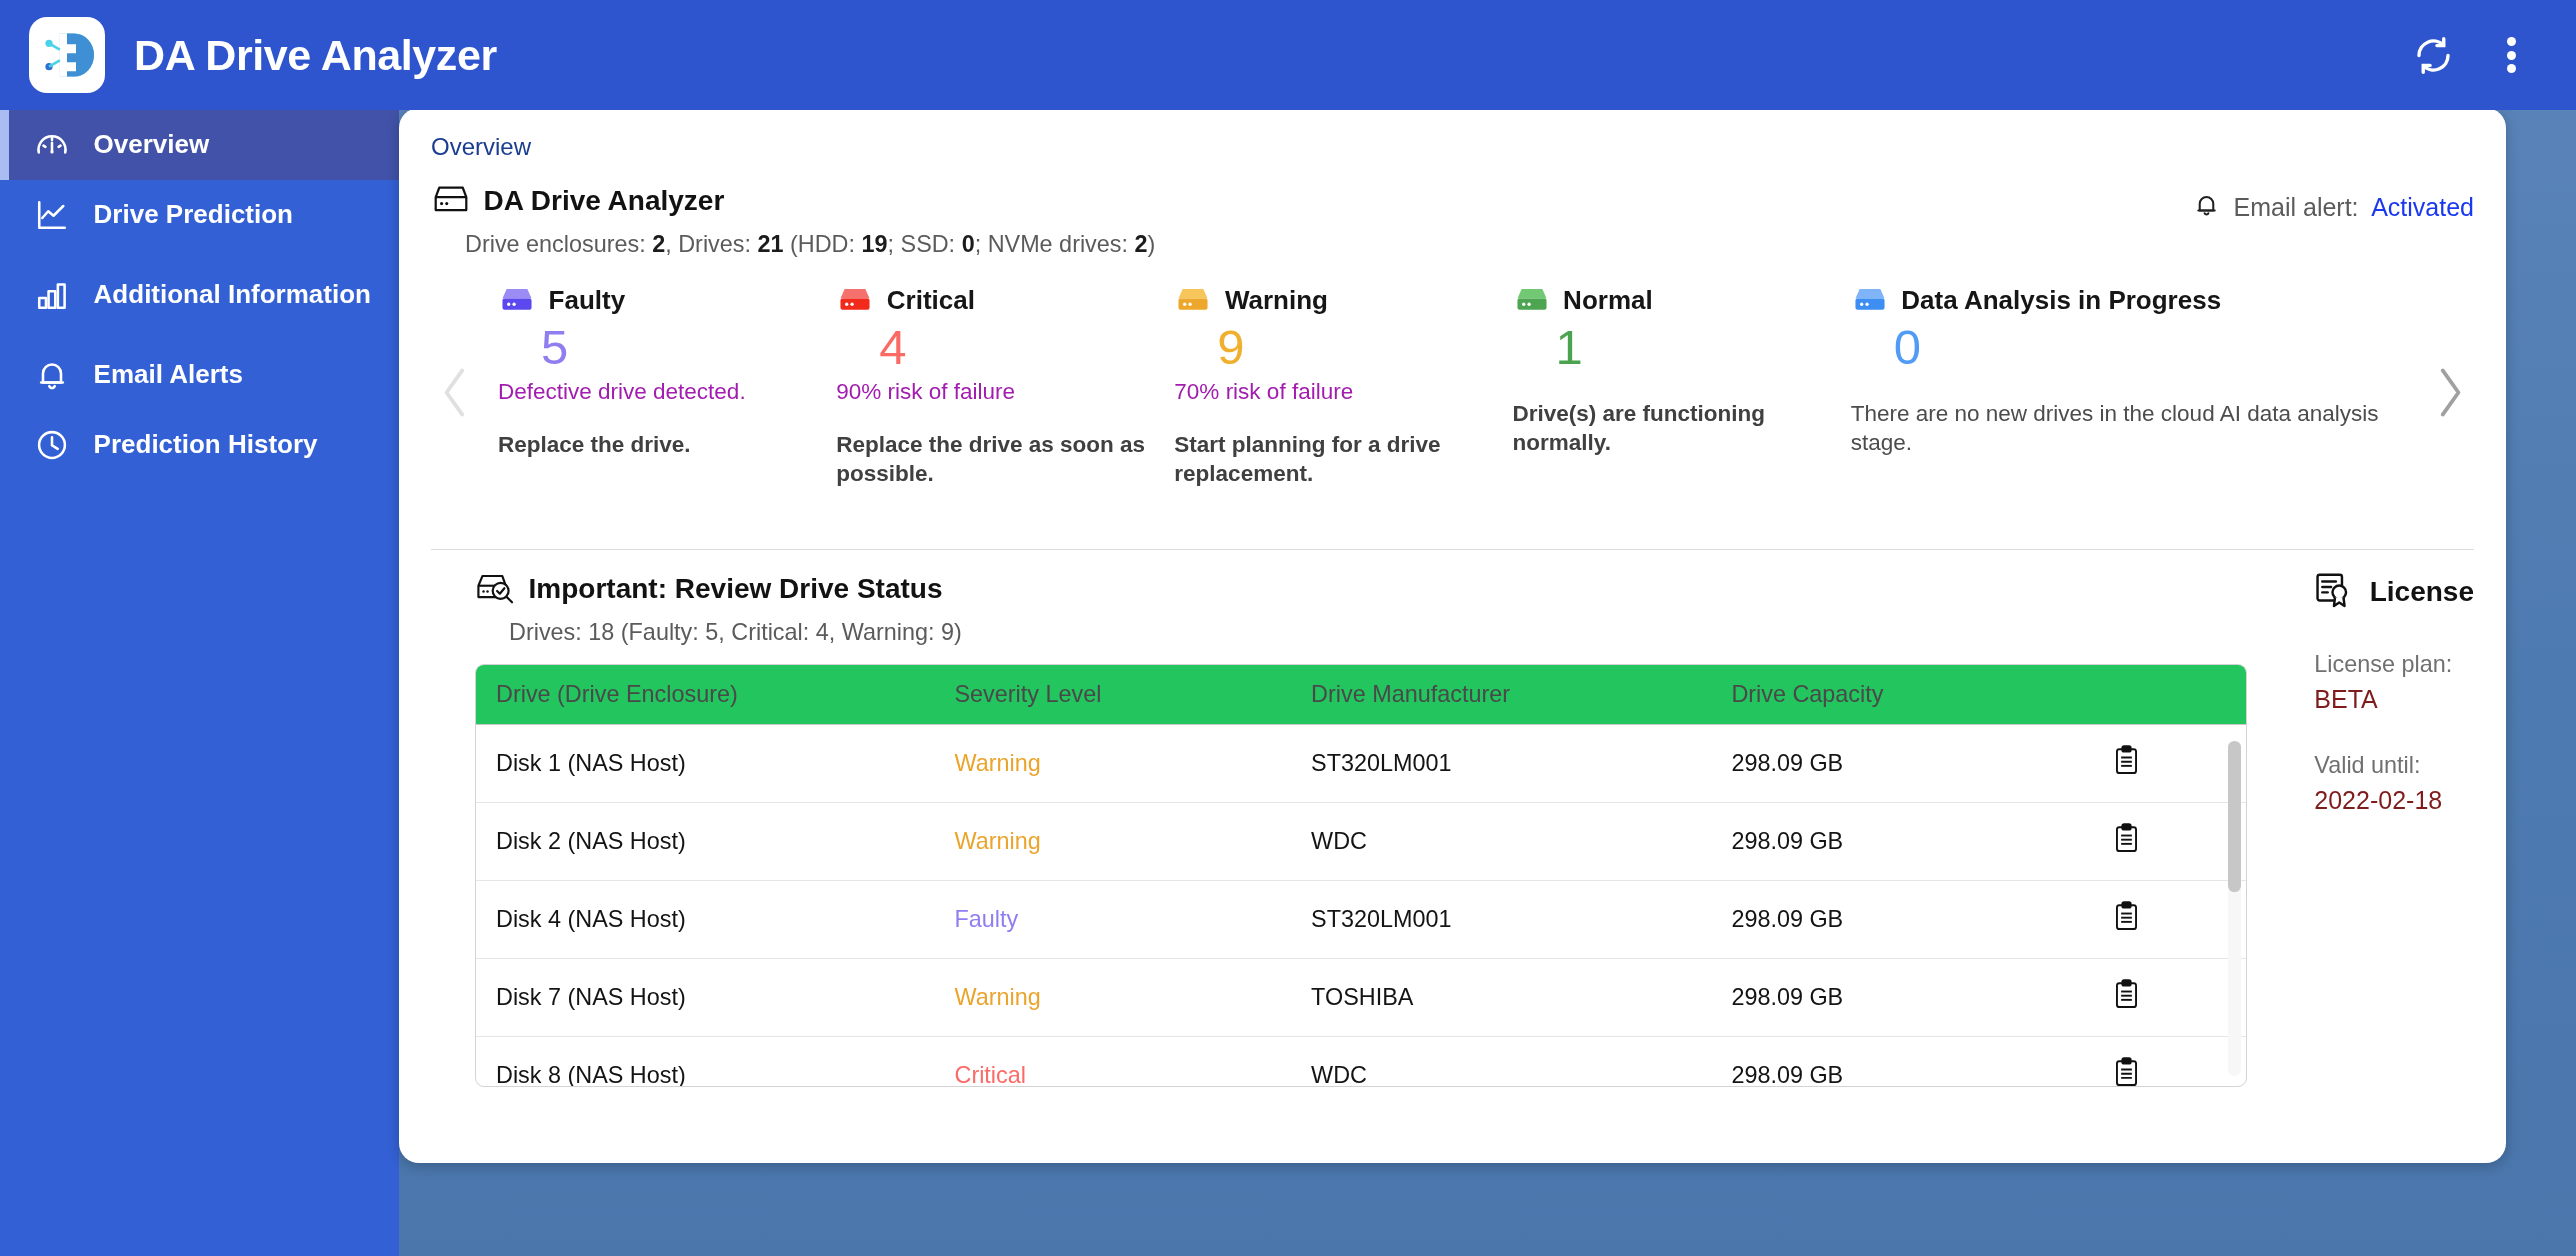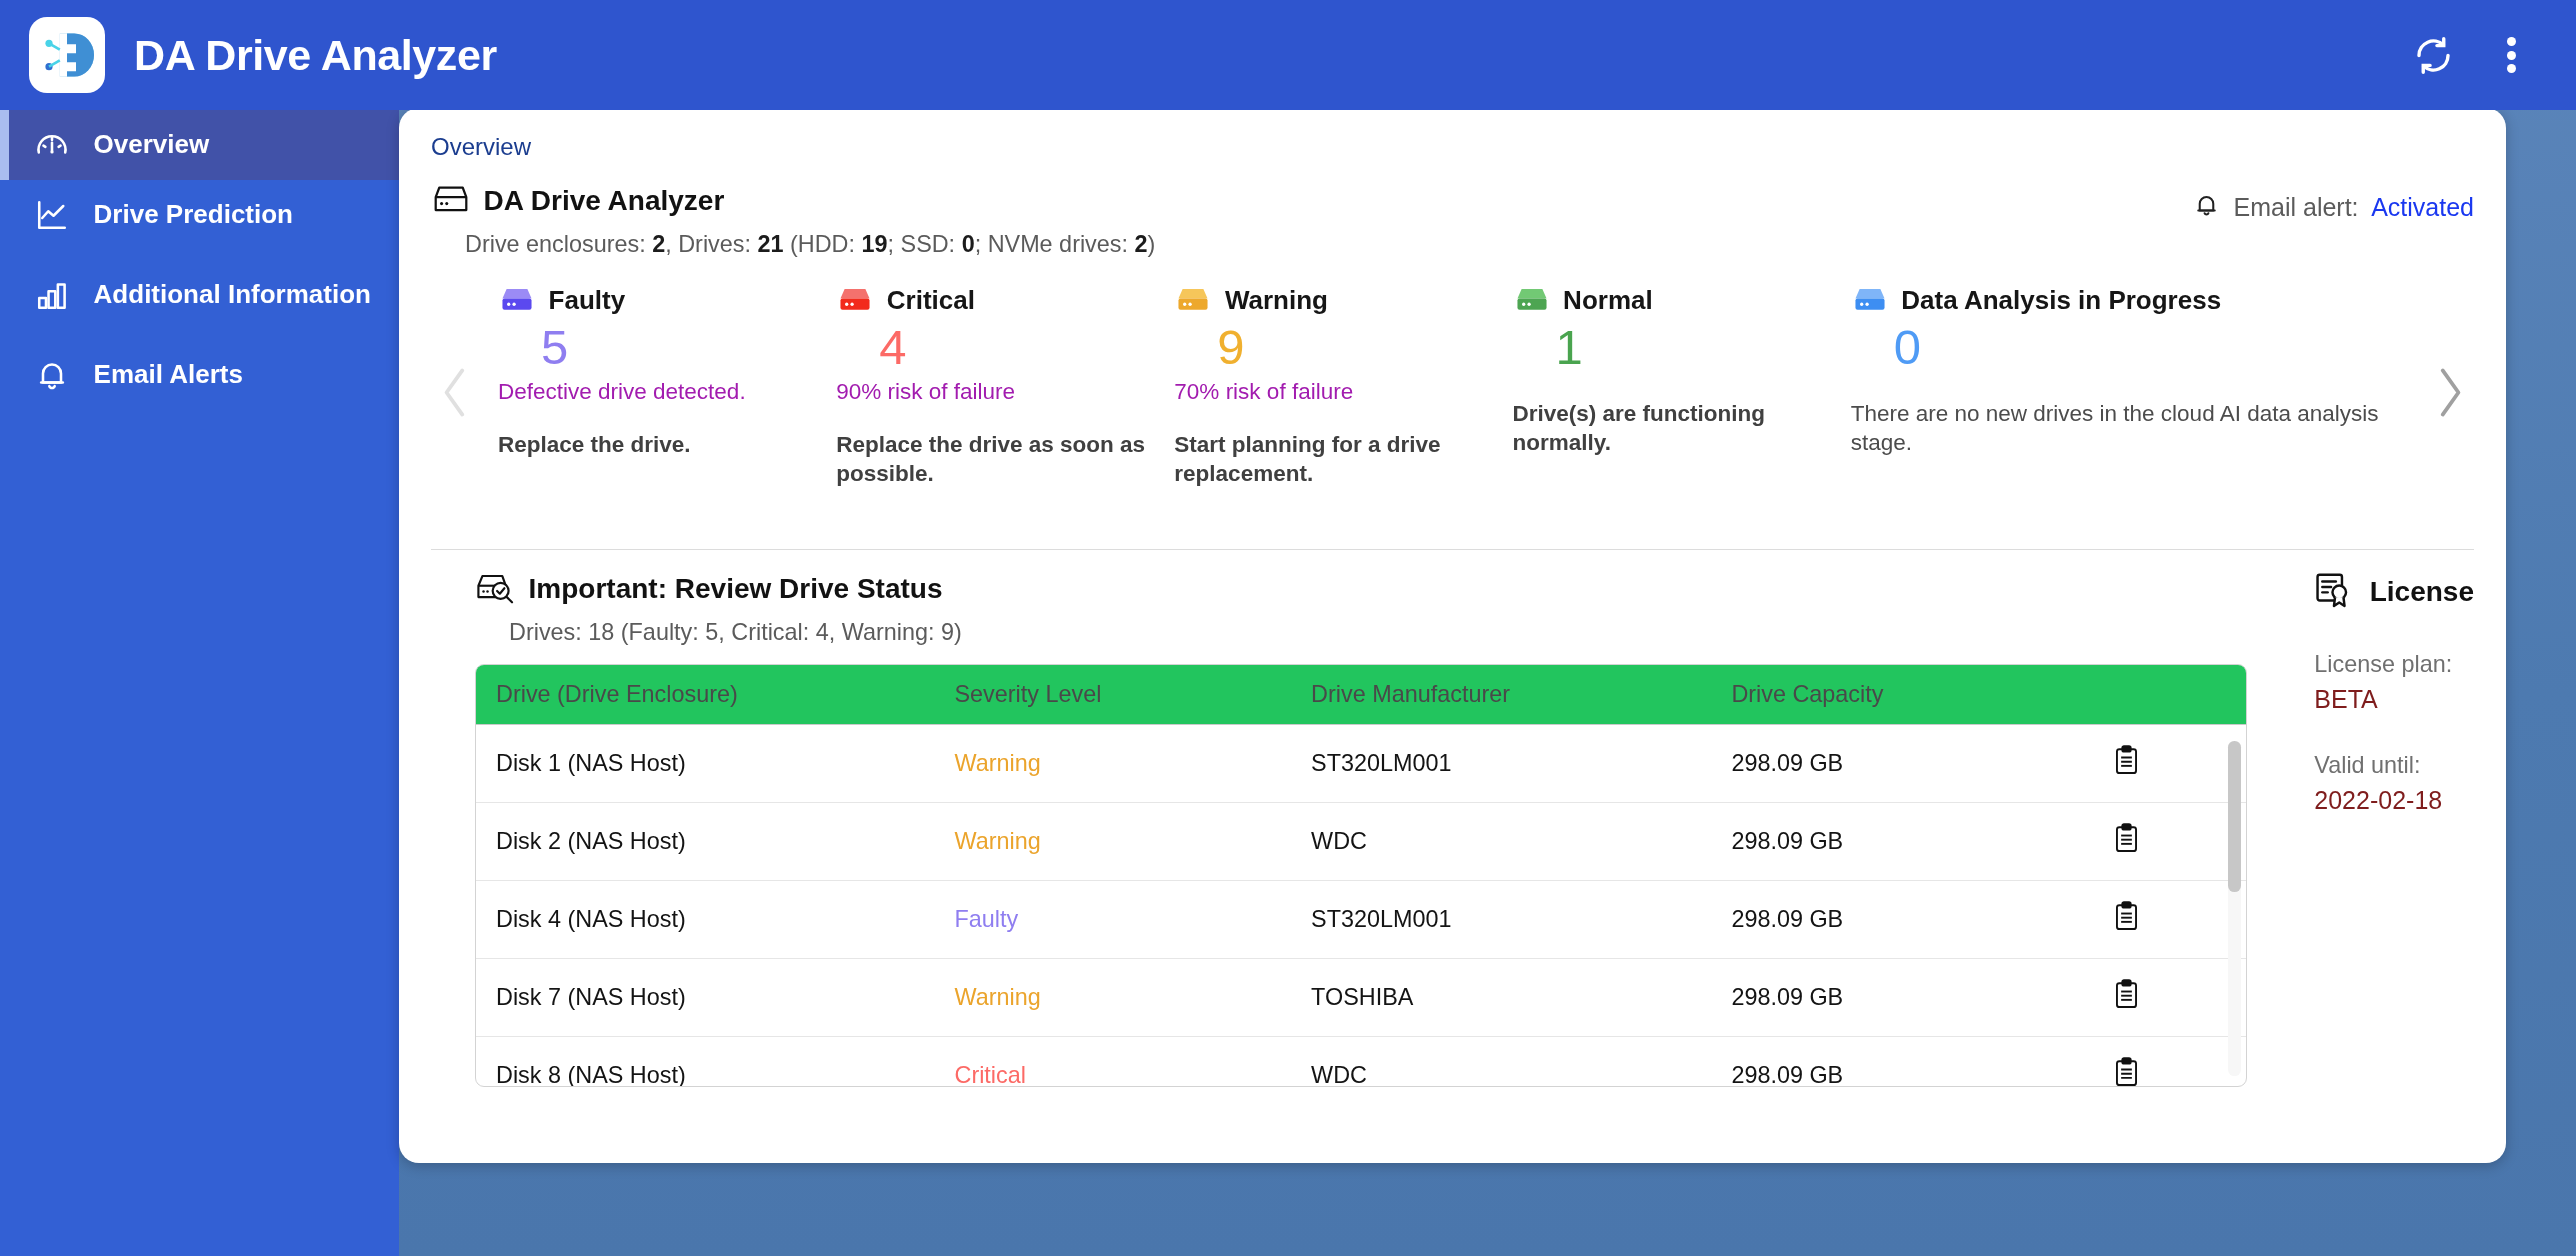--- a/index.html
+++ b/index.html
@@ -234,20 +234,29 @@
     <span class="nav-icon">
       <svg width="36" height="36" viewBox="0 0 24 24" fill="none" stroke="#fff" stroke-width="1.7" stroke-linecap="round" stroke-linejoin="round">
         <path d="M6 17V11a6 6 0 0 1 12 0v6z"></path>
         <path d="M4.8 17h14.4"></path>
         <path d="M10.2 19.4a1.9 1.9 0 0 0 3.6 0"></path>
       </svg>
     </span>
     <span class="nav-label">Email Alerts</span>
   </div>
 
+  <div class="nav-item">
+    <span class="nav-icon">
+      <svg width="36" height="36" viewBox="0 0 24 24" fill="none" stroke="#fff" stroke-width="1.7" stroke-linecap="round">
+        <circle cx="12" cy="12" r="8.6"></circle>
+        <polyline points="12,6.8 12,12.2 15.8,14.6"></polyline>
+      </svg>
+    </span>
+    <span class="nav-label">Prediction History</span>
+  </div>
 
 </nav>
 
 <main class="content-card">
   <div class="card-inner">
 
     <div class="breadcrumb">Overview</div>
 
     <div class="section-head">
       <div>

